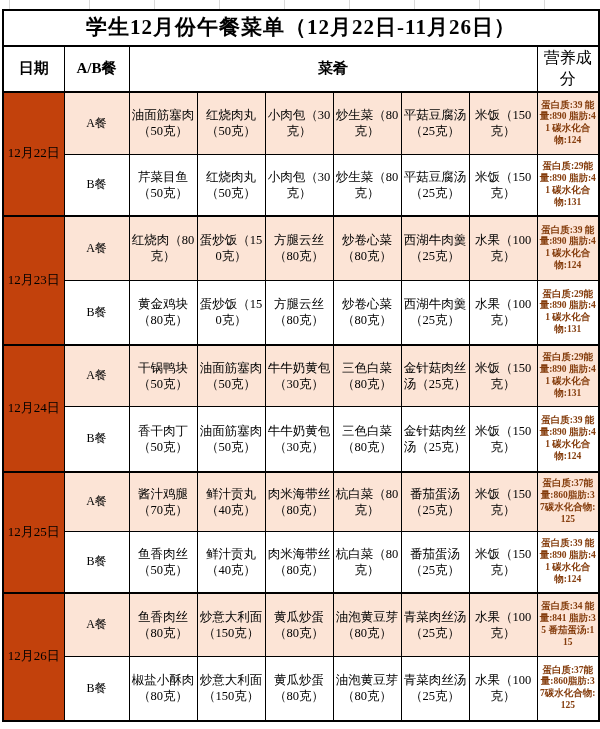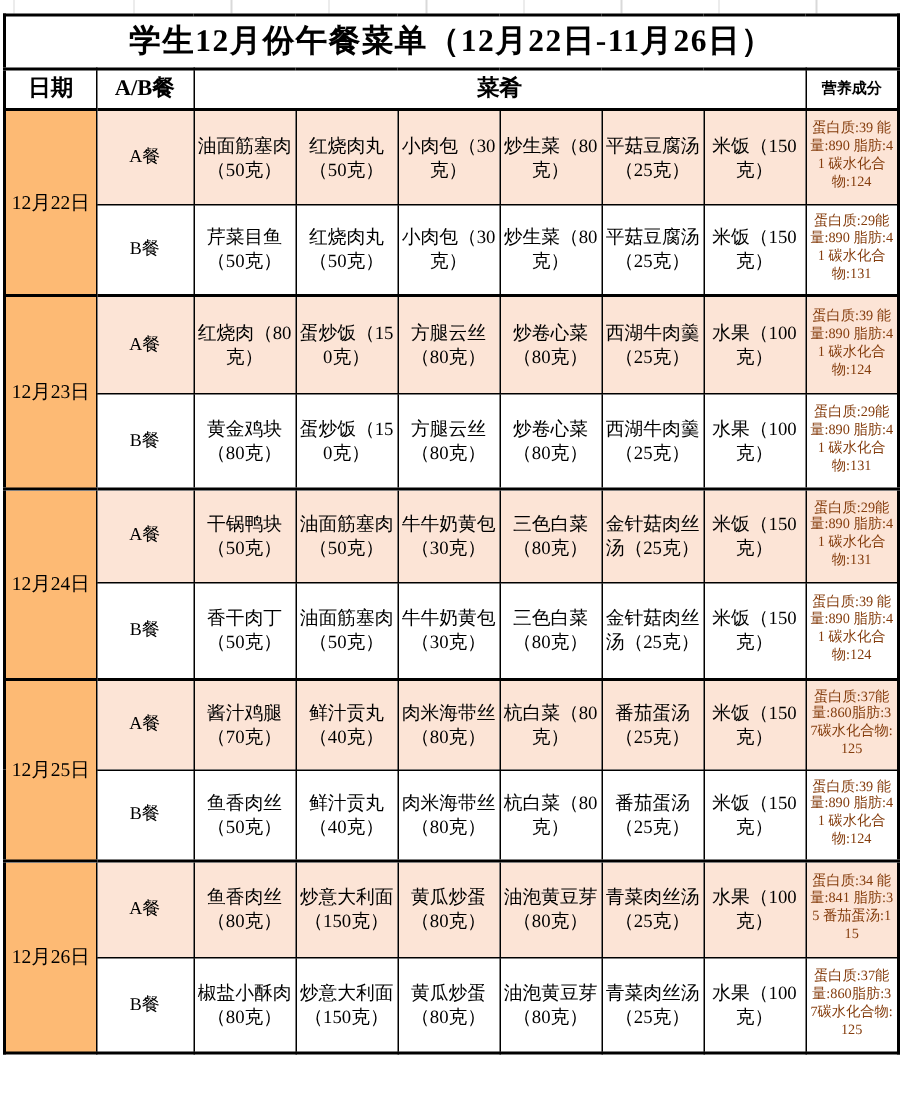--- a/index.html
+++ b/index.html
@@ -24,27 +24,27 @@
     padding:1px 2px;overflow:hidden;
     font-size:12.5px;line-height:1.3;
     word-break:break-all;
   }
   .title-cell{
     font-size:21px;font-weight:bold;
     border-bottom:2px solid #000;
     height:32px;letter-spacing:1px;margin-top:38px;
   }
   .hdr{font-weight:bold;font-size:15px;border-bottom:2px solid #000;height:23px;margin-top:20px;}
-  .hdr-nut{font-weight:bold;font-size:10px;border-bottom:2px solid #000;margin-left:45px;}
+  .hdr-nut{font-weight:normal;font-size:16px;border-bottom:2px solid #000;margin-left:45px;}
   .group-start td{border-top:2px solid #000;}
-  .date-cell{font-size:13px;background:#fdba74;}
+  .date-cell{font-size:13px;background:#c2410c;}
   .meal-cell{font-size:12px;}
   .a-row .fill{background:#fce4d6;}
   .nut-cell{
-    font-size:9.5px;font-weight:normal;line-height:1.25;
+    font-size:9.5px;font-weight:bold;line-height:1.25;
     color:#843c0c;padding:1px 2px;
   }
 </style>
 </head>
 <body>
 
 <div class="sheet-margin"></div>
 
 <table>
   <colgroup>

